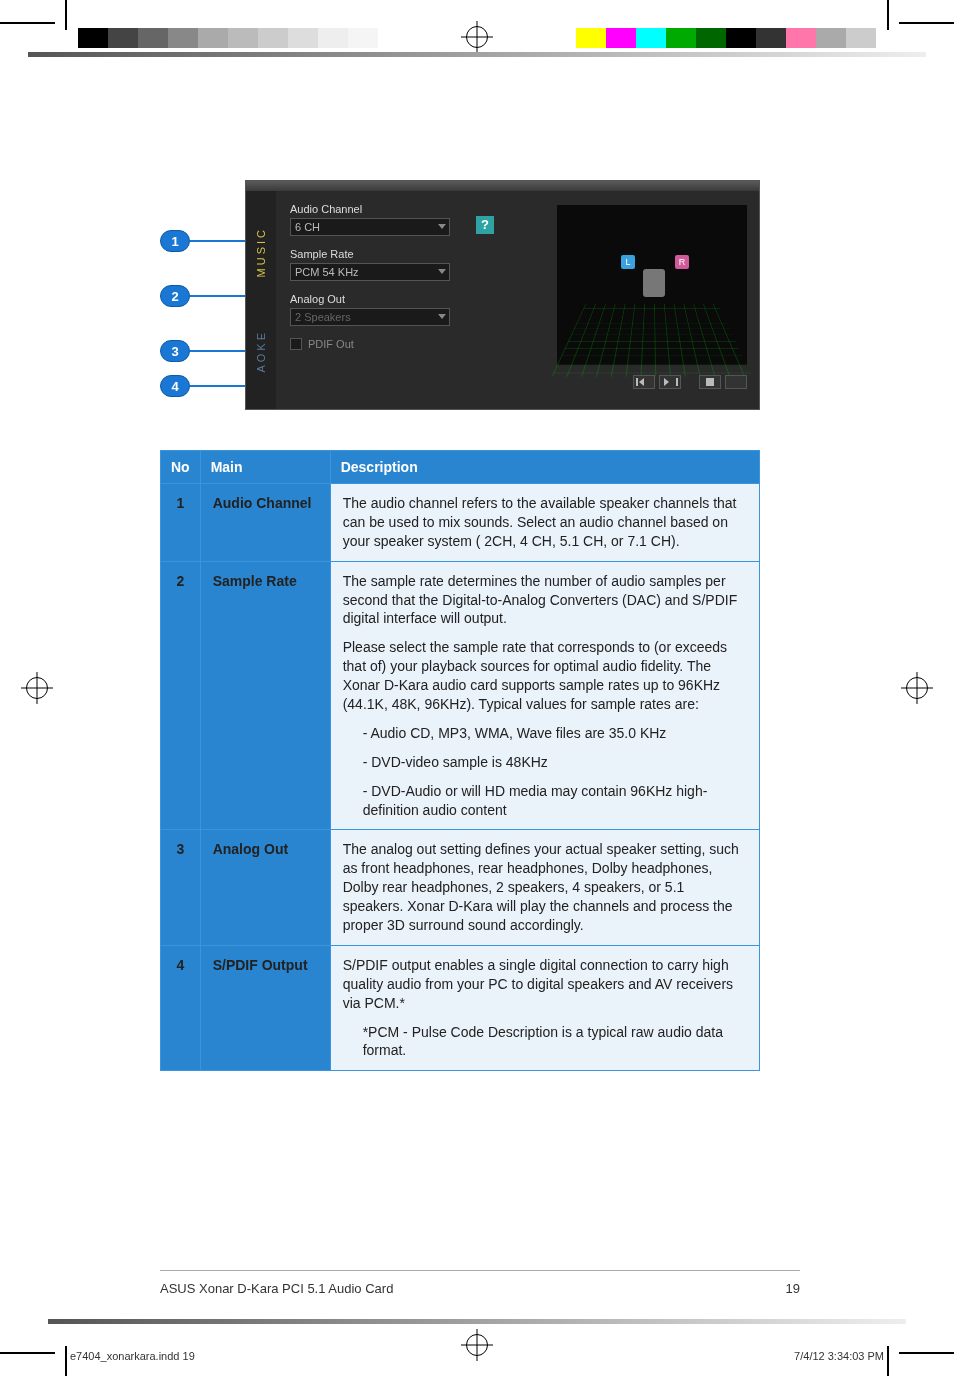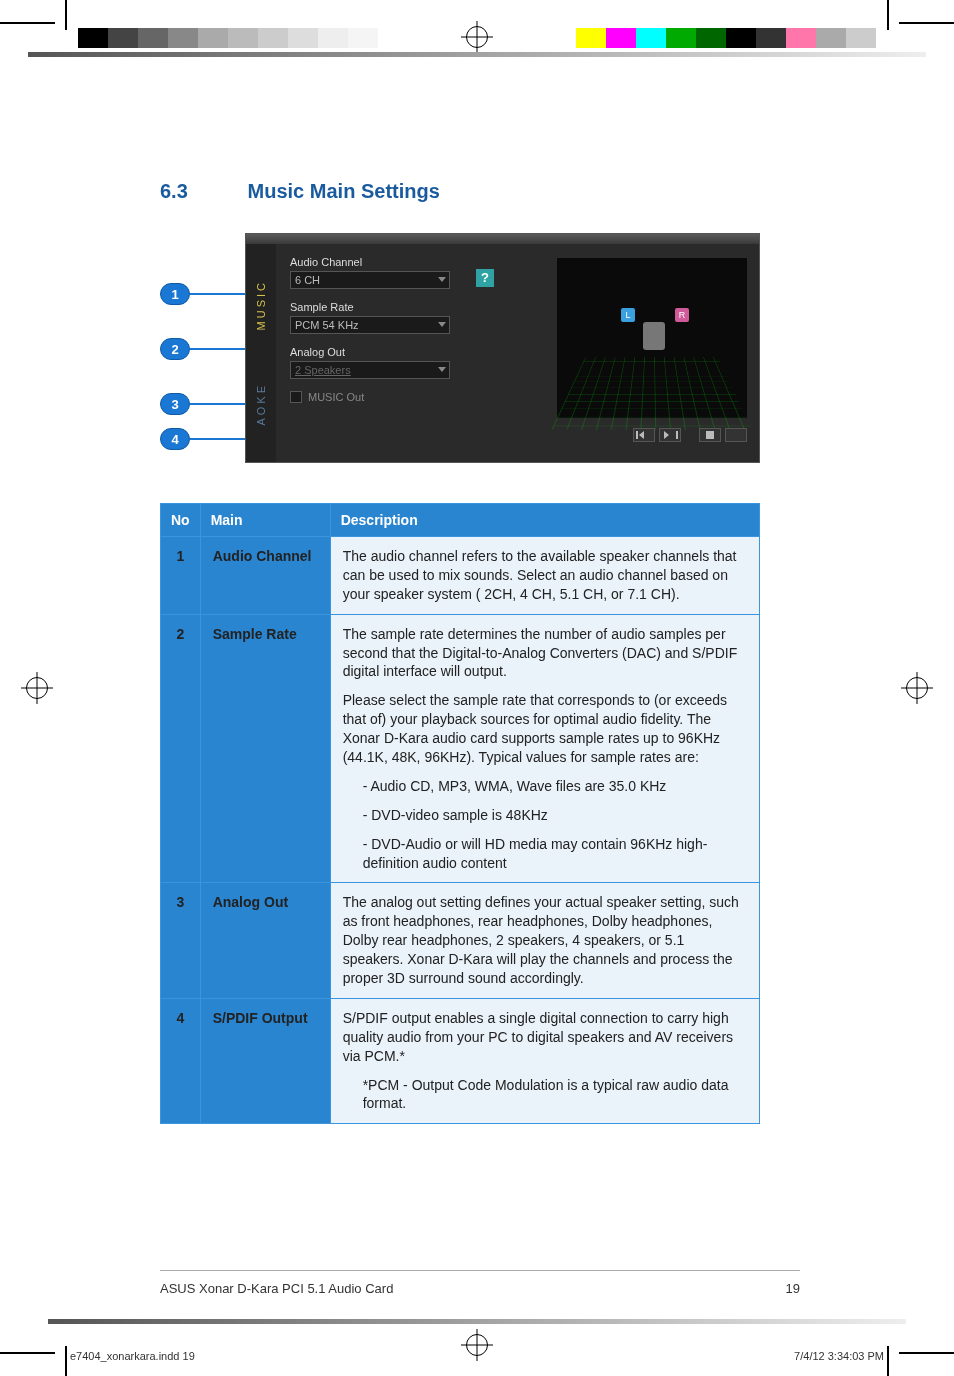--- a/index.html
+++ b/index.html
@@ -87,21 +87,21 @@
   }
   .sl-music { color:#d6c24a; }
   .sl-aoke  { color:#5a7a9a; }
   .ui-main { flex:1; padding:12px 14px; position:relative; color:#ddd; font-size:11px; }
   .field-label { margin-bottom:3px; color:#ddd; }
   .dropdown {
     background:#1a1a1a; border:1px solid #555; color:#bbb;
     height:18px; line-height:16px; padding:0 4px; font-size:11px;
     position:relative; width:160px;
   }
-  .dropdown.dis { color:#666;text-decoration:underline; }
+  .dropdown.dis { color:#666; }
   .dropdown::after {
     content:""; position:absolute; right:3px; top:5px;
     border-left:4px solid transparent; border-right:4px solid transparent;
     border-top:5px solid #888;
   }
   .dropdown-block { margin-bottom:12px; }
   .help-btn {
     position:absolute; left:200px; top:25px; width:18px; height:18px;
     background:#2fa3a3; color:#fff; font-size:13px; font-weight:bold;
     text-align:center; line-height:18px;
@@ -206,24 +206,20 @@
   <div style="background:#333"></div>
     <div style="background:#f7a"></div>
     <div style="background:#aaa"></div>
   <div style="background:#ccc"></div>
 </div>
 <div class="graybar"></div>
 <div class="graybar-bottom"></div>
 
 <div class="page">
 
-  <div class="heading">
-    <span class="num">6.3</span>
-    <span>Music Main Settings</span>
-  </div>
 
   <div class="shot-wrap">
     <div class="callout c1">1</div>
     <div class="callout-line l1"></div>
     <div class="callout c2">2</div>
     <div class="callout-line l2"></div>
     <div class="callout c3">3</div>
     <div class="callout-line l3"></div>
     <div class="callout c4">4</div>
     <div class="callout-line l4"></div>
@@ -244,21 +240,21 @@
           <div class="dropdown-block">
             <div class="field-label">Sample Rate</div>
             <div class="dropdown">PCM 54 KHz</div>
           </div>
           <div class="dropdown-block">
             <div class="field-label">Analog Out</div>
             <div class="dropdown dis">2 Speakers</div>
           </div>
           <div class="checkbox-line">
             <div class="checkbox"></div>
-            <span style="color:#888">MUSIC Out</span>
+            <span style="color:#888">PDIF Out</span>
           </div>
 
           <div class="room">
             <div class="room-grid"></div>
             <div class="spk spk-l">L</div>
             <div class="spk spk-r">R</div>
             <div class="listener"></div>
           </div>
           <div class="player-bar">
             <div class="pb-btn prev"></div>
@@ -304,21 +300,21 @@
         <td class="item">Analog Out</td>
         <td class="descp">
           <p>The analog out setting defines your actual speaker setting, such as front headphones, rear headphones, Dolby headphones, Dolby rear headphones, 2 speakers, 4 speakers, or 5.1 speakers. Xonar D-Kara will play the channels and process the proper 3D surround sound accordingly.</p>
         </td>
       </tr>
       <tr>
         <td class="no">4</td>
         <td class="item">S/PDIF Output</td>
         <td class="descp">
           <p>S/PDIF output enables a single digital connection to carry high quality audio from your PC to digital speakers and AV receivers via PCM.*</p>
-          <p class="indent">*PCM - Output Code Modulation is a typical raw audio data format.</p>
+          <p class="indent">*PCM - Pulse Code Description is a typical raw audio data format.</p>
         </td>
       </tr>
     </tbody>
   </table>
 
 </div>
 
 <div class="footer">
   <span style="">ASUS Xonar D-Kara PCI 5.1 Audio Card</span>
   <span>19</span>

